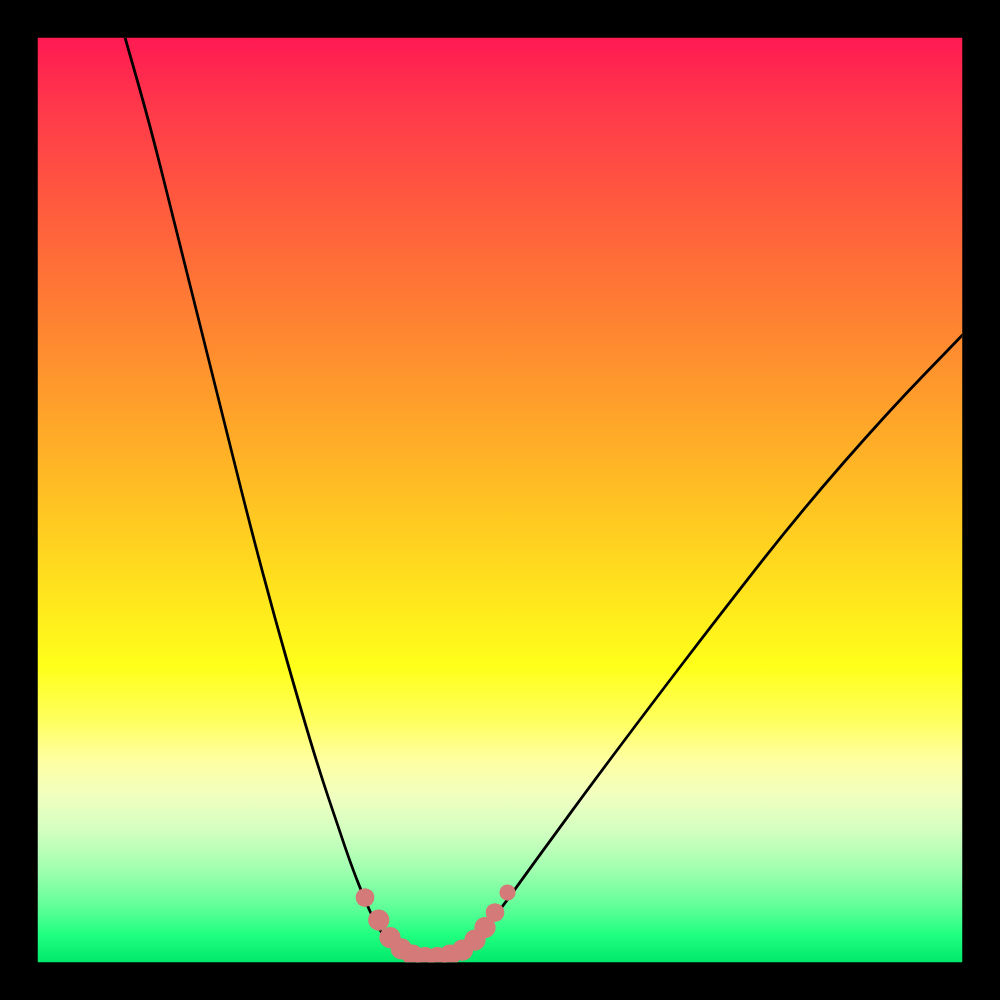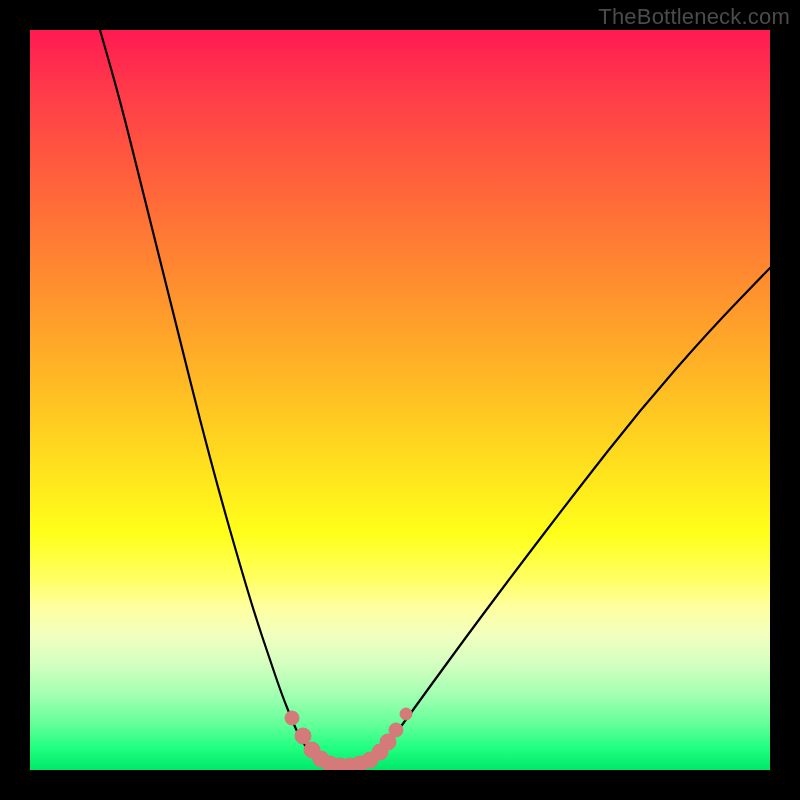--- a/index.html
+++ b/index.html
@@ -73,21 +73,20 @@
   }
   .marker {
     fill: #d47a78;
     stroke: #d47a78;
   }
 </style>
 </head>
 <body>
 
 <div class="frame">
-  <div class="watermark">TheBottleneck.com</div>
 
   <div class="plot-area">
     <div class="gradient"></div>
 
     <svg class="curves" viewBox="0 0 740 740">
       <path class="curve" id="left-curve-path" d="M 70 0 Q 70 0 80 35 Q 90 70 100 110 Q 110 150 120 190 Q 130 230 140 270 Q 150 310 160 350 Q 170 390 180 427.5 Q 190 465 200 500 Q 210 535 217.5 560 Q 225 585 232.5 607.5 Q 240 630 246 647.5 Q 252 665 257 677.5 Q 262 690 266 699 Q 270 708 274 714 Q 278 720 281.5 724 Q 285 728 288.5 730.5 T 292 733"></path>
       <path class="curve" id="trough-flat-path" d="M 292 733 Q 292 733 296 734 Q 300 735 305 735.5 Q 310 736 315 736 Q 320 736 325 735.5 Q 330 735 334 734 T 338 733"></path>
       <path class="curve" id="right-curve-path" d="M 338 733 Q 338 733 342 729.5 Q 346 726 351 720.5 Q 356 715 363 706.5 Q 370 698 379 685.5 Q 388 673 400 656.5 Q 412 640 428.5 617.5 Q 445 595 467.5 565 Q 490 535 517.5 499 Q 545 463 577.5 421.5 Q 610 380 645 340 Q 680 300 710 269 T 740 238"></path>
       <g id="markers-group">
           <circle cx="262" cy="688" r="7" class="marker"></circle>

